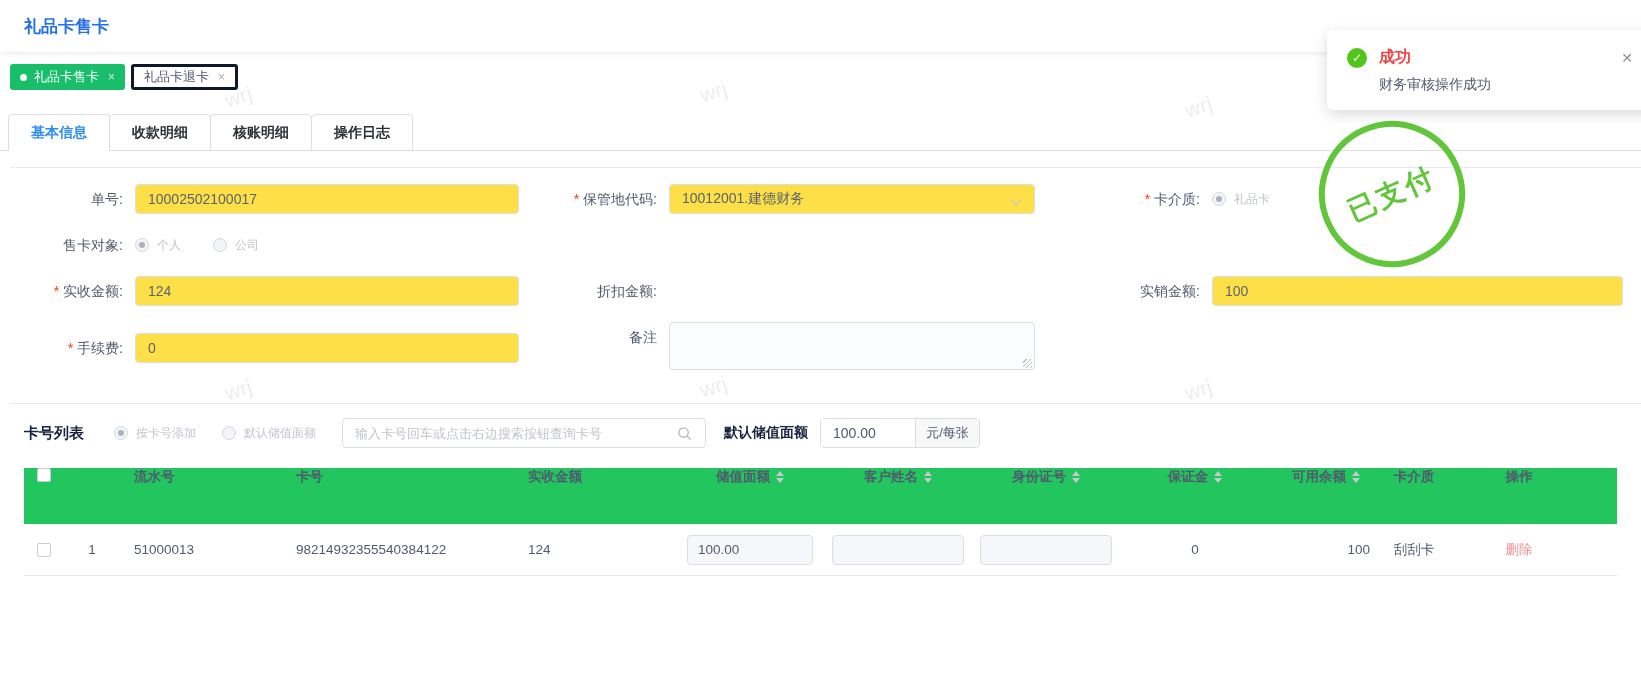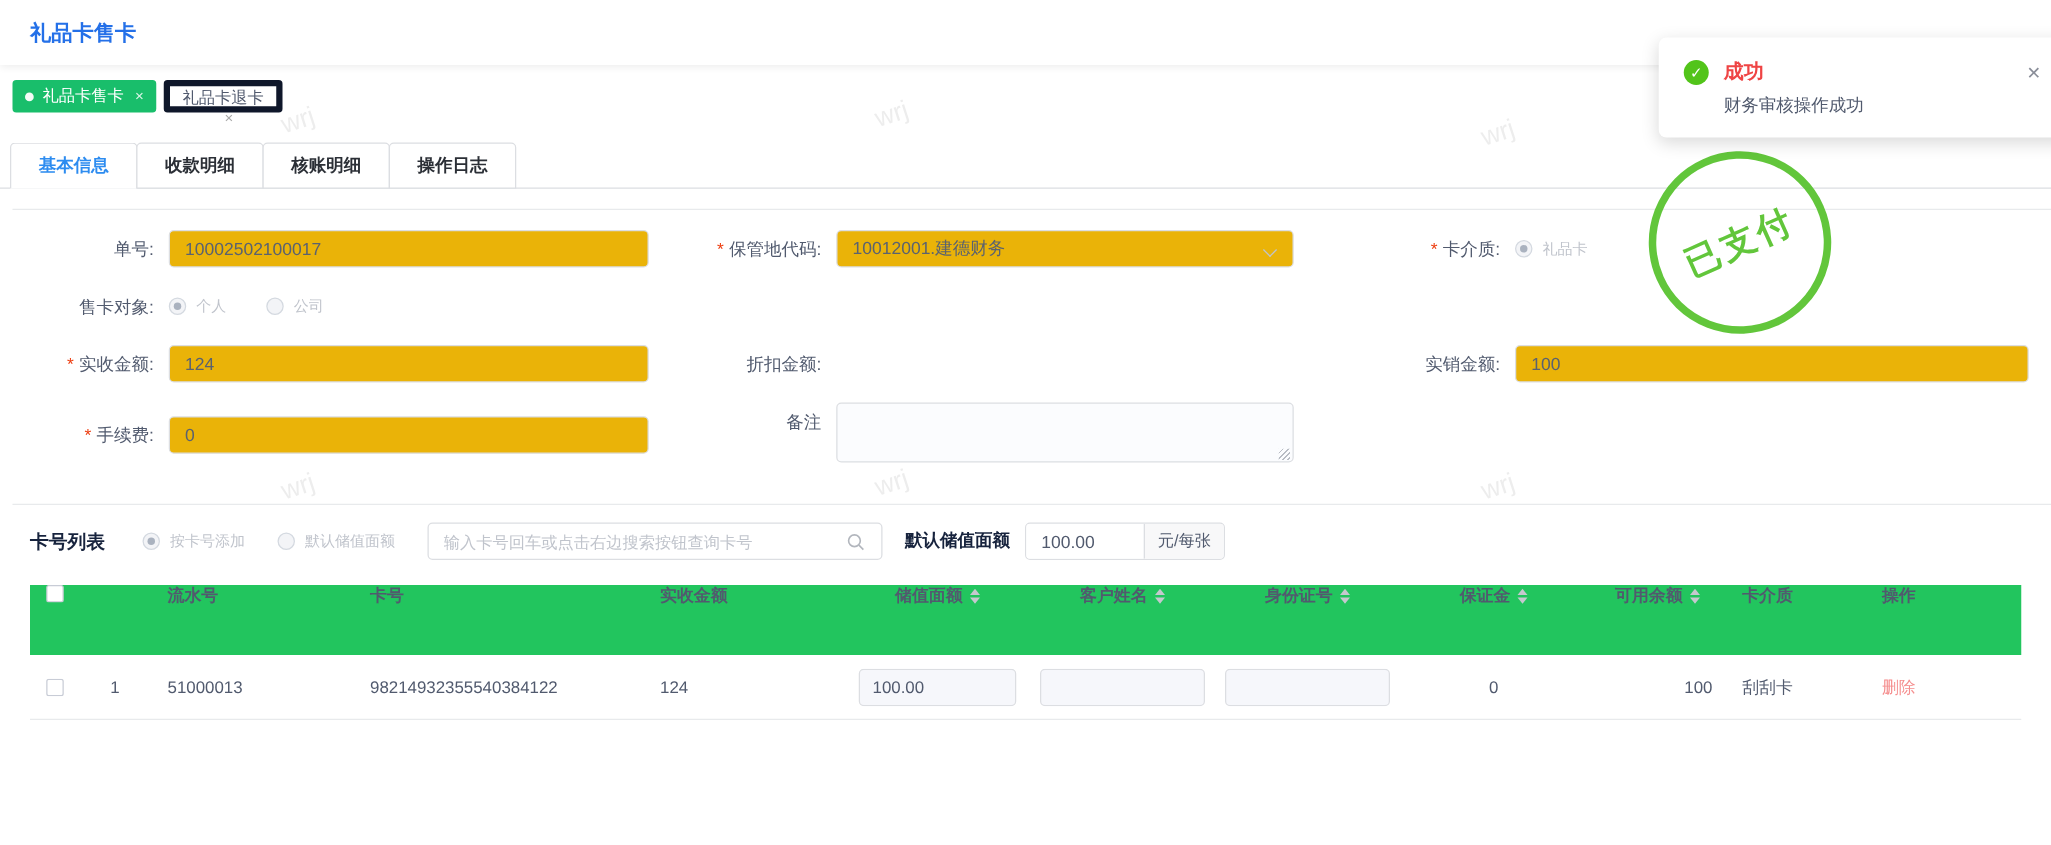--- a/index.html
+++ b/index.html
@@ -12,40 +12,40 @@
   .titlebar { height:52px; background:#fff; display:flex; align-items:center;
     padding-left:24px; box-shadow:0 2px 6px rgba(0,0,0,.07); position:relative; z-index:3; }
   .page-title { color:#2470e8; font-size:17px; font-weight:bold; }
   
   .tagbar { height:50px; display:flex; align-items:center; padding-left:10px; gap:6px; background:#fff; }
   .tag { height:26px; display:inline-flex; align-items:center; padding:0 10px;
     border-radius:3px; font-size:13px; cursor:pointer; }
   .tag.active { background:#19be6b; color:#fff; }
   .tag .dot { width:7px; height:7px; border-radius:50%; background:rgba(255,255,255,.95); margin-right:7px; }
   .tag .tclose { margin-left:9px; font-size:12px; opacity:.85; }
-  .tag.plain { background:#fff; border:5px solid #0f172a; color:#515a6e;flex-direction:column; }
+  .tag.plain { background:#fff; border:3px solid #0f172a; color:#515a6e; }
   .tag.plain .tclose { color:#999; }
   
   .tabs { display:flex; padding-left:8px; border-bottom:1px solid #dcdee2; margin-top:12px;
     position:relative; z-index:2; }
   .tab { padding:0 22px; height:37px; display:flex; align-items:center; justify-content:flex-end;
     background:#fff; border:1px solid #dcdee2; border-radius:4px 4px 0 0; margin-right:-1px;
     margin-bottom:-1px; font-weight:bold; font-size:14px; color:#2b2f36; cursor:pointer; }
   .tab.active { color:#2d8cf0; border-bottom-color:#fff; }
   
   .form-panel { margin:16px 0 0 10px; border-top:1px solid #e8eaec; border-bottom:1px solid #e8eaec;
     padding:16px 18px 30px 0; position:relative; z-index:1; }
   .frow { display:grid; grid-template-columns:509px 516px 1fr; margin-bottom:16px; }
   .frow:last-child { margin-bottom:0; }
   .field { display:flex; align-items:center; }
   .field.top { align-items:flex-start; }
   .flabel { text-align:right; padding-right:12px; color:#515a6e; white-space:nowrap; line-height:30px; }
   .w1 .flabel { width:125px; } .w2 .flabel { width:150px; } .w3 .flabel { width:177px; }
   .req { color:#ed4014; margin-right:4px; font-size:14px; }
-  .ctl { flex:1; height:30px; border:1px solid #dcdee2; border-radius:4px; background:#eab308;
+  .ctl { flex:1; height:30px; border:1px solid #dcdee2; border-radius:4px; background:#fde047;
     padding:0 12px; color:#5a6270; font-size:14px; font-family:inherit; outline:none; }
   .select { position:relative; display:flex; align-items:center; }
   .chevron { position:absolute; right:14px; top:11px; width:8px; height:8px;
     border-right:1.6px solid #c0c4cc; border-bottom:1.6px solid #c0c4cc; transform:rotate(45deg); }
   .ta-wrap { flex:1; position:relative; }
   .ta { width:100%; height:48px; border:1px solid #dcdee2; border-radius:4px; background:#fbfcfe;
     resize:none; padding:6px 12px; font-family:inherit; }
   .ta-grip { position:absolute; right:3px; bottom:5px; width:9px; height:9px;
     background:repeating-linear-gradient(135deg,transparent,transparent 2px,#b8bcc4 2px,#b8bcc4 3px); }
   

